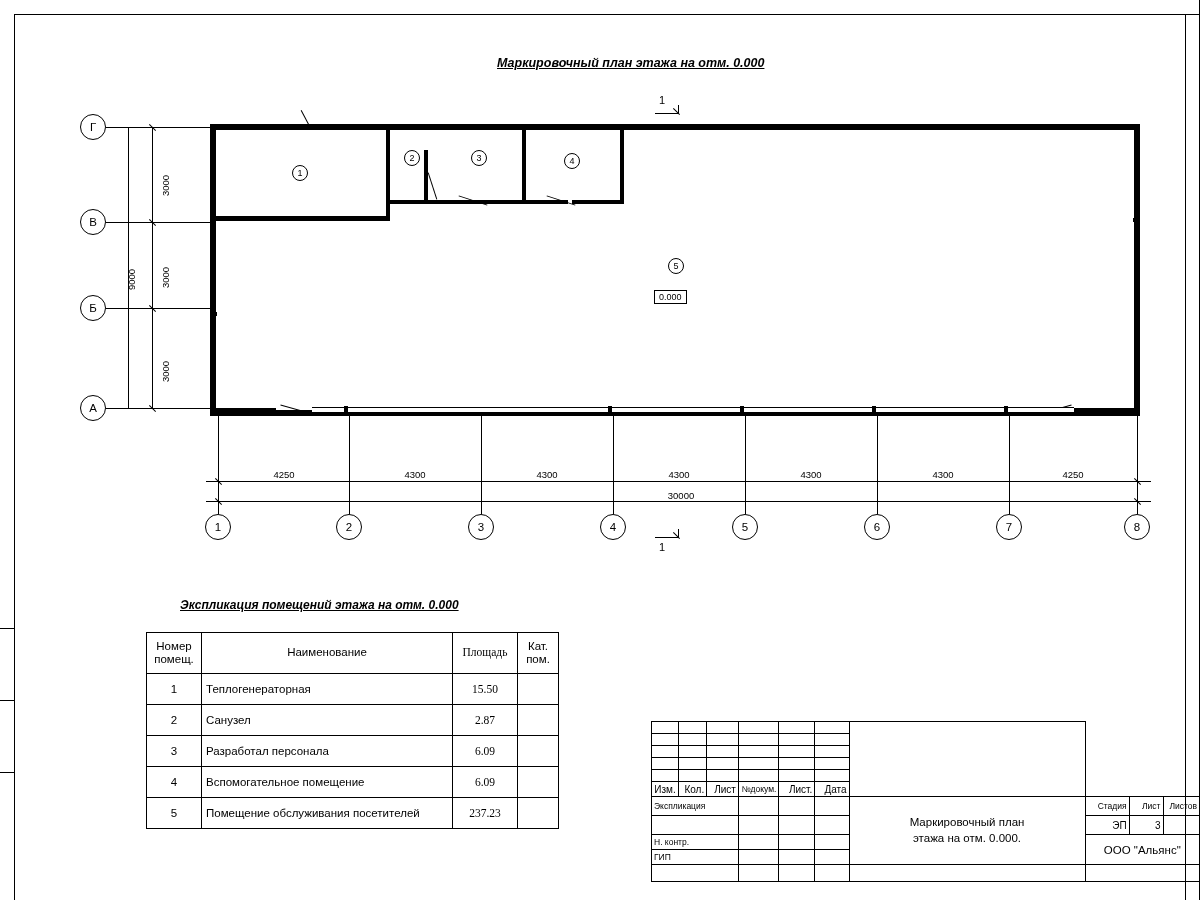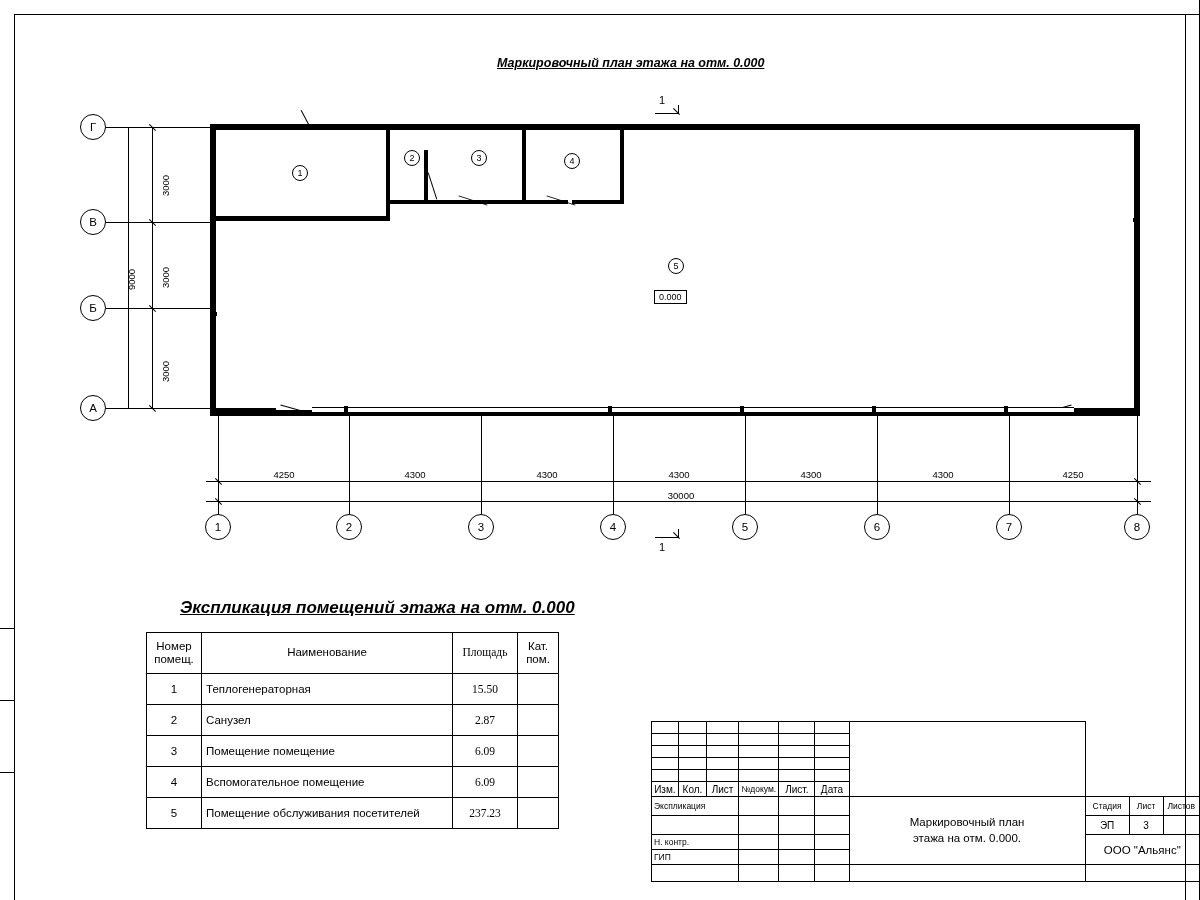--- a/index.html
+++ b/index.html
@@ -25,21 +25,21 @@
   .frame-right-edge { position:absolute; right:0; top:0; width:1px; height:900px; background:#000; }
   .frame-right-in { position:absolute; right:14px; top:14px; width:1px; height:886px; background:#000; }
 
   .title-main {
     position:absolute; left:497px; top:56px;
     font-size:12.5px; font-style:italic; font-weight:bold;
     text-decoration:underline; white-space:nowrap;
   }
   .title-expl {
     position:absolute; left:180px; top:598px;
-    font-size:17px; font-style:italic; font-weight:bold;
+    font-size:12px; font-style:italic; font-weight:bold;
     text-decoration:underline; white-space:nowrap;
   }
 
   
   #plan { position:absolute; left:0; top:0; width:1200px; height:580px; }
   .ln { position:absolute; background:#000; }
   .h1 { height:1px; }
   .v1 { width:1px; }
 
   
@@ -92,21 +92,21 @@
   .c-kat { width:32px; text-align:center; }
   #expl thead td { text-align:center; height:36px; line-height:1.15; }
   #expl tbody td { height:26px; }
   .total-label { text-align:right; }
 
   
   #stamp { position:absolute; left:651px; top:721px; }
   #stamp table { border-collapse:collapse; font-size:10px; }
   #stamp td { border:1px solid #000; padding:0 2px; vertical-align:middle; }
   .st-small { font-size:8.5px; }
-  .st-center { text-align:center; }
+  .st-center { text-align:right; }
   .st-big { font-size:11.5px; text-align:center; }
 </style>
 </head>
 <body>
 
 <div class="sheet-border-outer"></div>
 <div class="frame-line-top"></div>
 <div class="frame-line-left"></div>
 <div class="frame-right-edge"></div>
 <div class="frame-right-in"></div>
@@ -276,21 +276,21 @@
       <td class="c-kat"></td>
     </tr>
     <tr>
       <td class="c-num">2</td>
       <td class="c-name">Санузел</td>
       <td class="c-area">2.87</td>
       <td class="c-kat"></td>
     </tr>
     <tr>
       <td class="c-num">3</td>
-      <td class="c-name">Помещение помещение</td>
+      <td class="c-name">Разработал персонала</td>
       <td class="c-area">6.09</td>
       <td class="c-kat"></td>
     </tr>
     <tr>
       <td class="c-num">4</td>
       <td class="c-name">Вспомогательное помещение</td>
       <td class="c-area">6.09</td>
       <td class="c-kat"></td>
     </tr>
     <tr>

